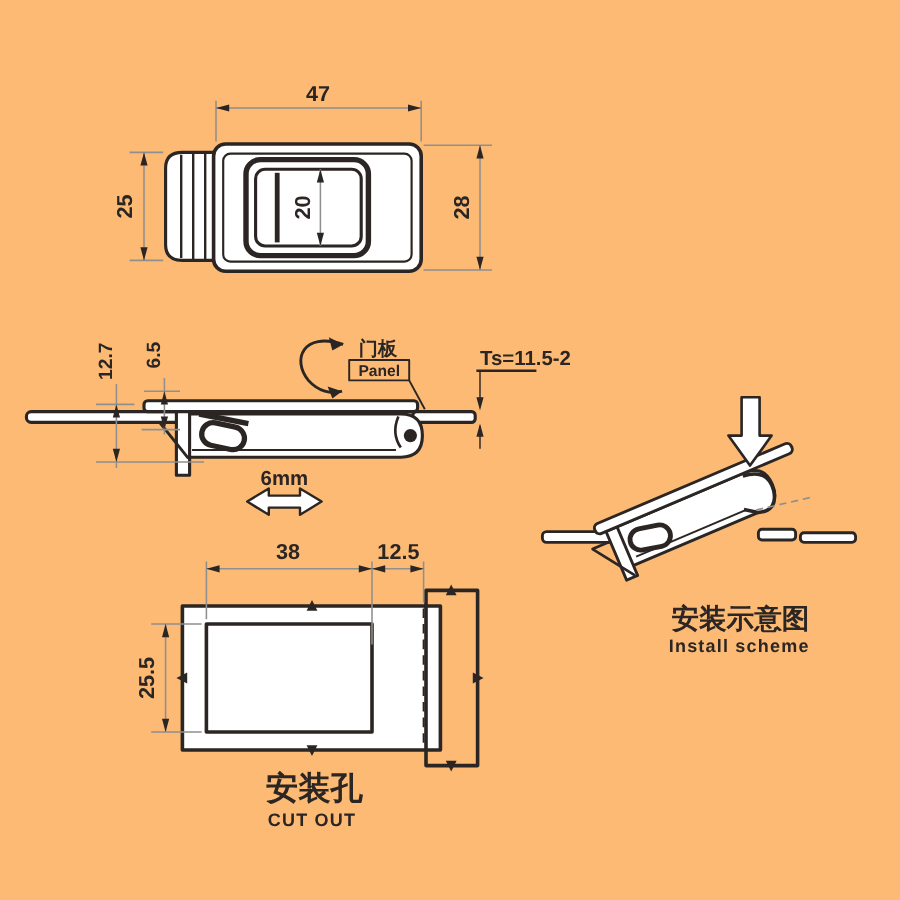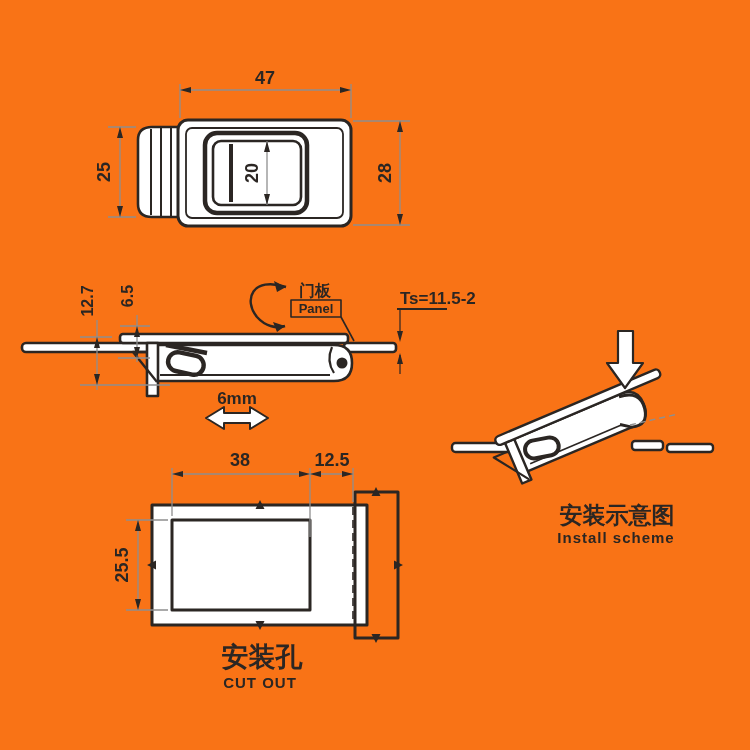--- a/index.html
+++ b/index.html
@@ -1,16 +1,16 @@
 <!DOCTYPE html>
 <html><head>
 <meta charset="utf-8">
 <style>
   html,body{margin:0;padding:0;background:#ffffff;}
-  .canvas{width:750px;height:750px;background:#f97316;position:relative;overflow:hidden;}
+  .canvas{width:750px;height:750px;background:#fdba74;position:relative;overflow:hidden;}
   svg{display:block;}
   text{font-family:"Liberation Sans","DejaVu Sans",sans-serif;fill:#2b2623;}
   .dimtxt{font-weight:bold;font-size:18px;}
   .dimtxt-s{font-weight:bold;font-size:16px;}
   .cn-big{font-weight:bold;font-size:27px;}
   .cn-mid{font-weight:bold;font-size:23px;}
   .en-sub{font-weight:bold;font-size:15px;letter-spacing:1px;}
   .cn-sm{font-weight:bold;font-size:16px;}
   .en-box{font-weight:bold;font-size:13px;}
   .obj{stroke:#2b2623;fill:#ffffff;stroke-width:2.6;stroke-linejoin:round;}

